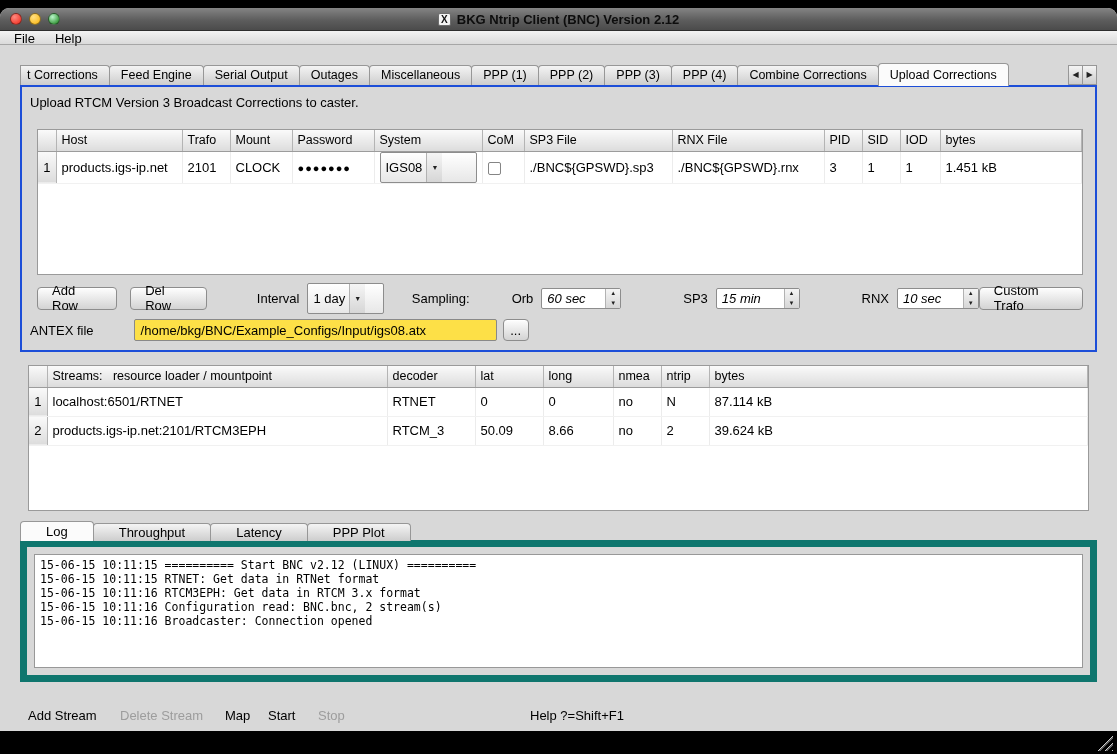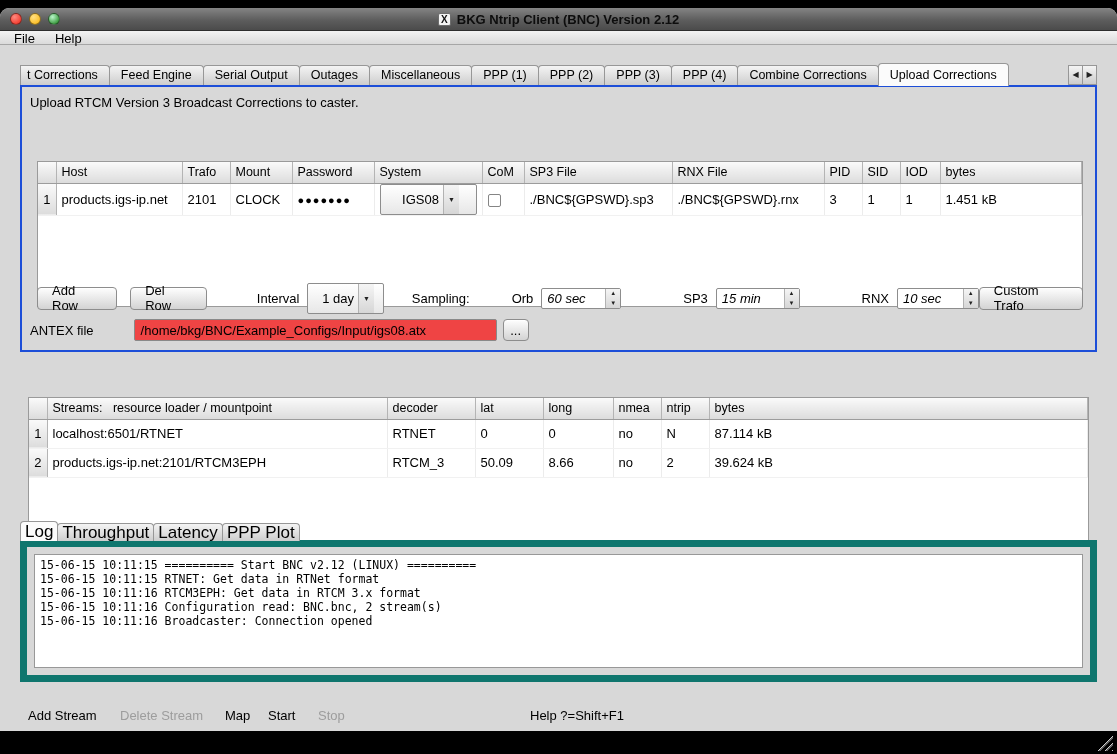--- a/index.html
+++ b/index.html
@@ -64,21 +64,21 @@
     display:flex; align-items:center; justify-content:center;
     font-size:8px; color:#222;
   }
   
   .pane1 {
     position:absolute; left:20px; right:20px; top:30px; height:267px;
     border:2px solid #1d4ed8; background:#d8d8d8; z-index:2;
   }
   .desc { position:absolute; left:8px; top:8px; }
   .tablebox {
-    position:absolute; background:#fff; border:1px solid #9a9a9a; overflow:hidden;margin-top:32px;
+    position:absolute; background:#fff; border:1px solid #9a9a9a; overflow:hidden;
   }
   .upload-box { left:15px; top:42px; width:1046px; height:146px; }
   table.tbl { border-collapse:collapse; table-layout:fixed; width:100%; }
   .tbl th {
     height:21px; font-weight:normal; text-align:left; padding:0 5px;
     background:linear-gradient(#fafafa,#dcdcdc);
     border-right:1px solid #b4b4b4; border-bottom:1px solid #9c9c9c;
     font-size:12.5px; white-space:pre; overflow:hidden;
   }
   .tbl td {
@@ -86,21 +86,21 @@
     border-bottom:1px solid #f1f1f1; font-size:13px; white-space:nowrap; overflow:hidden;
     background:#fff;
   }
   .tbl .rowhdr {
     background:linear-gradient(#fafafa,#dcdcdc);
     border-right:1px solid #b4b4b4; text-align:center; padding:0;
   }
   .pwd { font-size:11px; letter-spacing:1px; }
   
   .combo {
-    display:flex; align-items:center; justify-content:center;
+    display:flex; align-items:center; justify-content:flex-start;
     border:1px solid #8d8d8d; border-radius:2px; height:31px;
     background:linear-gradient(#ffffff,#e7e7e7); padding-left:5px; min-width:0;
   }
   .combo .arr {
     width:16px; align-self:stretch; display:flex; align-items:center; justify-content:center;
     border-left:1px solid #b2b2b2; background:linear-gradient(#f5f5f5,#d6d6d6);
     font-size:7px; color:#222; margin-left:4px;
   }
   .checkbox {
     display:inline-block; width:13px; height:13px; background:#fff;
@@ -124,36 +124,36 @@
     font-size:13px; display:inline-flex; align-items:center; cursor:default;
     box-shadow:inset 0 1px 0 rgba(255,255,255,.7);
   }
   .controls {
     position:absolute; left:15px; top:199px; width:1046px; height:24px;
     display:flex; align-items:center;
   }
   .lbl { white-space:nowrap; }
   .antexrow { position:absolute; left:8px; top:232px; display:flex; align-items:center; }
   .textinput {
-    height:22px; width:363px; background:#ef4444; border:1px solid #898989; border-radius:2px;
+    height:22px; width:363px; background:#fde047; border:1px solid #898989; border-radius:2px;
     display:flex; align-items:center; padding:0 6px; font-size:13px; white-space:nowrap; overflow:hidden;
   }
   .browse {
     margin-left:6px; width:26px; height:22px; justify-content:center; padding:0;
   }
   
   .streams-box { left:28px; top:310px; width:1061px; height:146px; }
   .streams-box td { height:29px; }
   
   .bottabs { position:absolute; left:20px; top:466px; height:20px; display:flex; align-items:flex-end; z-index:2; }
   .bottab {
-    height:18px; line-height:17px; padding:0 4px;
+    height:18px; line-height:17px; padding:0 25px;
     background:linear-gradient(#f4f4f4,#cdcdcd);
     border:1px solid #979797; border-bottom:none; border-radius:4px 4px 0 0;
-    margin-right:-1px; font-size:17px;
+    margin-right:-1px; font-size:13px;
   }
   .bottab.active { height:20px; line-height:19px; background:#fbfbfb; position:relative; z-index:3; }
   .pane2 {
     position:absolute; left:20px; right:20px; top:485px; height:142px;
     border:7px solid #0f766e; background:#d8d8d8;padding-left:20px;
   }
   .logbox {
     position:absolute; left:7px; right:7px; top:7px; bottom:7px;
     background:#fff; border:1px solid #989898; padding:3px 5px; overflow:hidden;
   }

